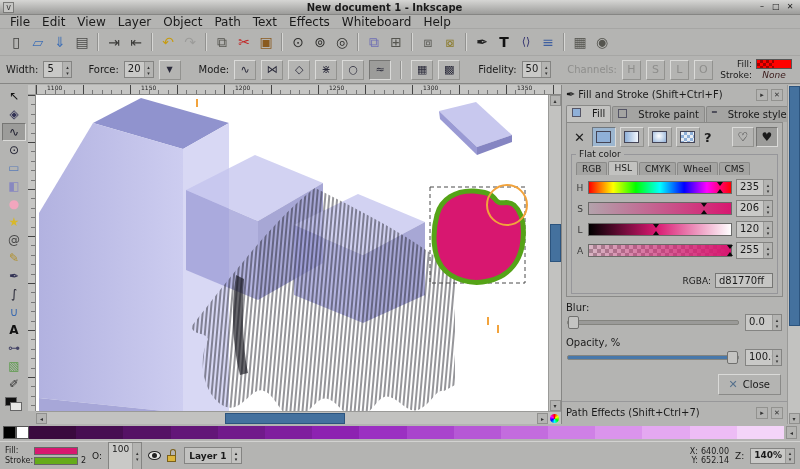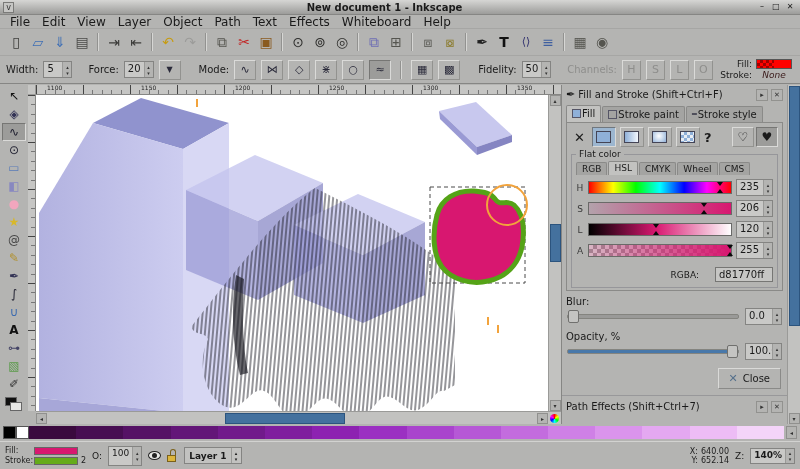--- a/index.html
+++ b/index.html
@@ -67,21 +67,21 @@
 #cms-corner{width:13px;height:13px;display:flex;align-items:center;justify-content:center;background:#c2c2c0}
 #cms-corner .wheel{width:9px;height:9px;border-radius:50%;background:conic-gradient(#f00,#ff0,#0f0,#0ff,#00f,#f0f,#f00)}
 
 
 #panel{flex:1;border-left:1px solid #868684;background:#b4b4b2;display:flex;overflow:hidden}
 #panel-content{flex:1;padding:2px 4px;display:flex;flex-direction:column;overflow:hidden}
 .dock-title{display:flex;align-items:center;gap:3px;font-size:10px;height:15px}
 .dock-title .dtxt{flex:1;white-space:nowrap;overflow:hidden}
 .dock-btn{width:12px;height:12px;border:1px solid #92928f;background:#b4b4b2;font-size:7px;line-height:10px;text-align:center;color:#333}
 .tabs{display:flex;align-items:flex-end;gap:1px;margin-top:2px;height:18px}
-.tab{padding:2px 5px;background:#a4a4a2;border:1px solid #8a8a88;border-bottom:none;border-radius:2px 2px 0 0;font-size:10px;display:flex;align-items:center;gap:1px;white-space:nowrap}
+.tab{padding:2px 5px;background:#a4a4a2;border:1px solid #8a8a88;border-bottom:none;border-radius:2px 2px 0 0;font-size:10px;display:flex;gap:11px;white-space:nowrap}
 .tab.active{background:#c2c2c0;padding-bottom:3px}
 .tab-sq{width:9px;height:9px;border:1px solid #556;background:#8fb0d8}
 .tab-sq.hollow{background:transparent}
 .tab-dash{font-size:8px;line-height:8px;color:#334}
 #fill-body{border:1px solid #8a8a88;background:#b4b4b2;padding:4px 4px 2px;display:flex;flex-direction:column}
 .paint-row{display:flex;align-items:center;gap:4px}
 .pt-x{font-size:13px;font-weight:bold;padding:0 3px}
 .pt-btn{width:24px;height:20px;border:1px solid #92928f;border-top-color:#dadad8;border-left-color:#dadad8;background:#b4b4b2;display:flex;align-items:center;justify-content:center}
 .pt-btn.pressed{background:#9cb6d0;border-color:#dadad8;border-top-color:#70777e;border-left-color:#70777e}
 .pt-sw{width:15px;height:12px;border:1px solid #445}
@@ -104,21 +104,21 @@
 .track-h{background:linear-gradient(to right,#f00 0%,#ff0 17%,#0f0 33%,#0ff 50%,#00f 67%,#f0f 83%,#f00 100%)}
 .track-s{background:linear-gradient(to right,#b3a2ab,#d81770)}
 .track-l{background:linear-gradient(to right,#000 0%,#d81770 47%,#fff 100%)}
 .track-a{background-image:linear-gradient(45deg,#9a9a98 25%,transparent 25%,transparent 75%,#9a9a98 75%),linear-gradient(45deg,#9a9a98 25%,transparent 25%,transparent 75%,#9a9a98 75%);background-size:8px 8px;background-position:0 0,4px 4px;background-color:#d8d8d6}
 .aoverlay{position:absolute;inset:0;background:linear-gradient(to right,rgba(216,23,112,.18),rgba(216,23,112,1))}
 .mk{position:absolute;width:0;height:0;transform:translateX(-3px)}
 .mk.t{top:0;border-left:3px solid transparent;border-right:3px solid transparent;border-top:4px solid #0a0a0a}
 .mk.b{bottom:0;border-left:3px solid transparent;border-right:3px solid transparent;border-bottom:4px solid #0a0a0a}
 .spin2{width:37px}
 .spin2 .val{flex:1}
-.rgba-row{display:flex;justify-content:flex-end;align-items:center;gap:16px;margin-top:6px;font-size:9px;padding-bottom:1px}
+.rgba-row{display:flex;justify-content:flex-end;align-items:center;gap:4px;margin-top:12px;font-size:9px;padding-bottom:1px}
 .field{width:58px;height:15px;background:#c6c6c4;border:1px solid #767674;font-size:10px;padding:1px 3px}
 .plabel{font-size:10px;margin-top:5px}
 .sliderrow{display:flex;align-items:center;gap:6px;height:19px;padding:0 1px}
 .hslider{flex:1;height:5px;background:#9a9a98;border:1px solid #84847f;border-radius:2px;position:relative}
 .hslider.filled{background:#4878aa}
 .hthumb{position:absolute;top:-5px;width:11px;height:13px;background:#c4c4c2;border:1px solid #70706e;border-radius:2px}
 .close-row{display:flex;justify-content:flex-end;margin-top:7px;padding-right:2px}
 .close-btn{display:flex;align-items:center;gap:5px;padding:2px 10px;height:21px;border:1px solid #8a8a88;border-top-color:#dadad8;border-left-color:#dadad8;background:#b4b4b2;font-size:10px}
 .close-x{color:#55708c;font-weight:bold;font-size:11px}
 .dock-sep{border-bottom:1px solid #98989a;margin:6px -4px 3px}
@@ -687,21 +687,21 @@
       <div class="fs-sw" style="background: rgb(216, 23, 112);"></div>
       <span class="sw-num" style="visibility:hidden">2</span>
     </div>
     <div class="r">
       <span class="lab">Stroke:</span>
       <div class="fs-sw" style="background: rgb(101, 171, 26);"></div>
       <span class="sw-num">2</span>
     </div>
   </div>
   <span>O:</span>
-  <div class="spin" style="height:20px">
+  <div class="spin" style="height:28px">
     <span class="val" style="min-width:16px;font-size:9px">100</span>
     <span class="arrows">
         <span>▴</span>
         <span>▾</span>
       </span>
   </div>
   <div class="eye"></div>
   <div class="lockw">
       <div class="lock-shackle"></div>
       <div class="lock-body"></div>

